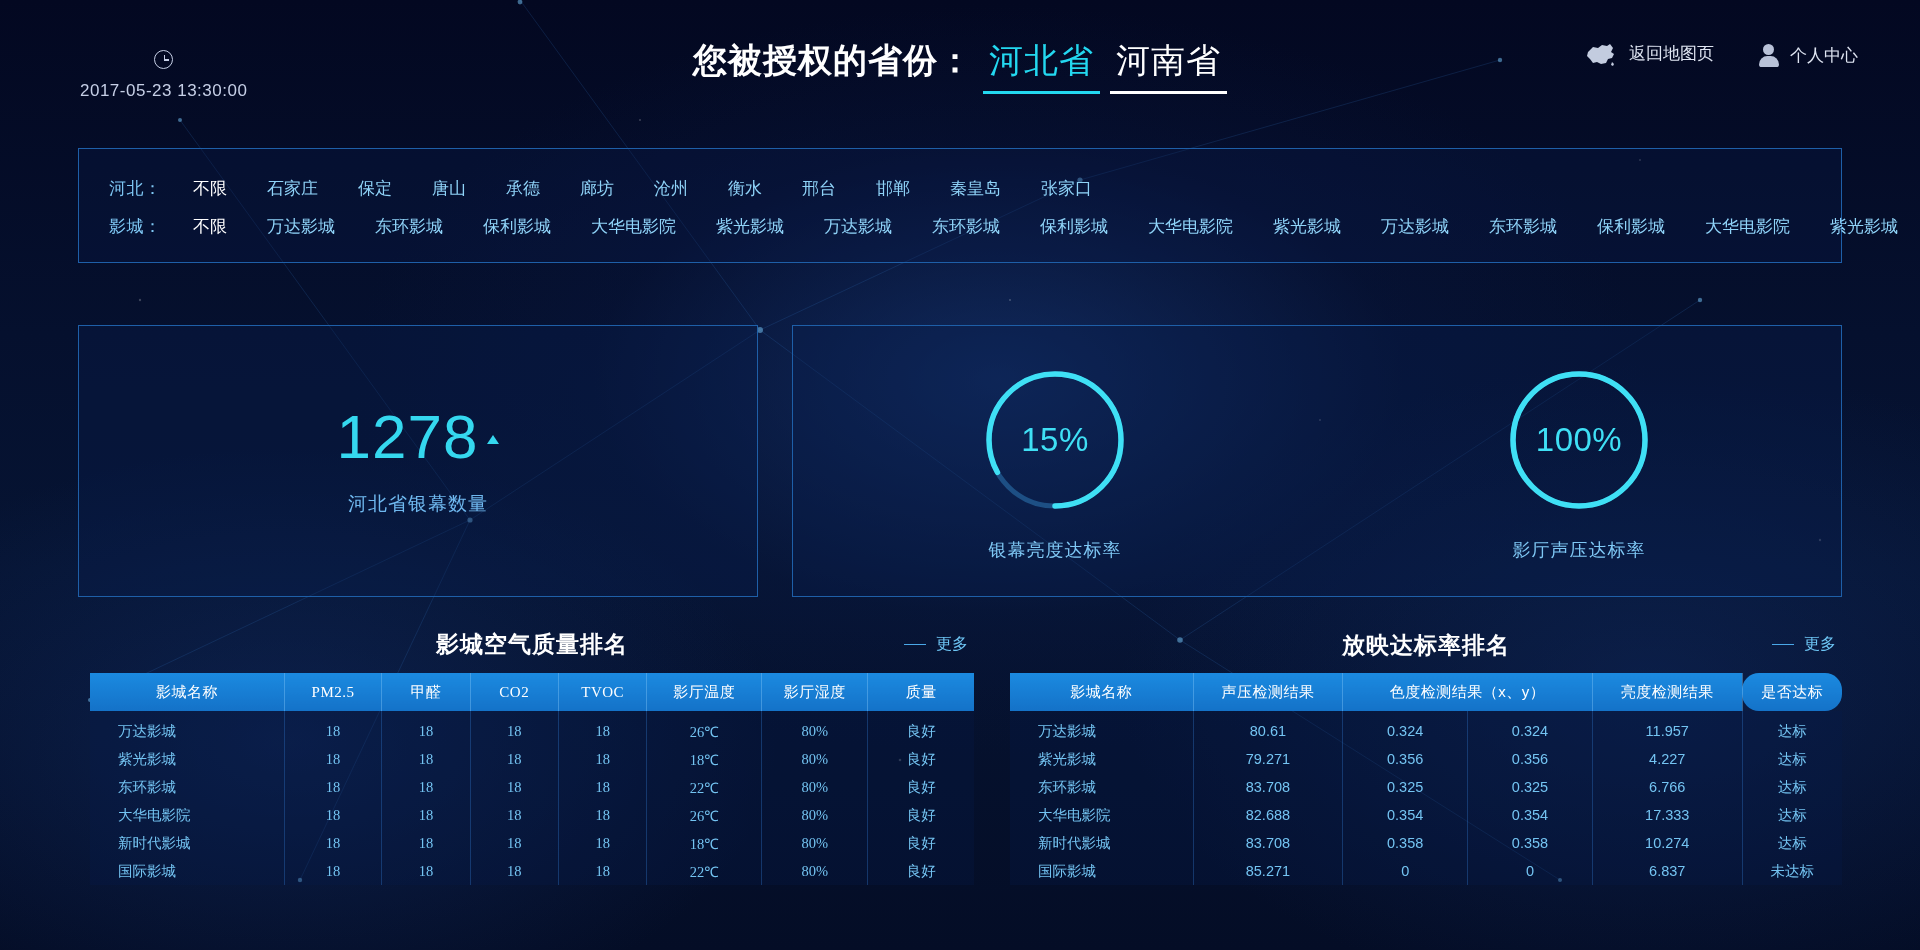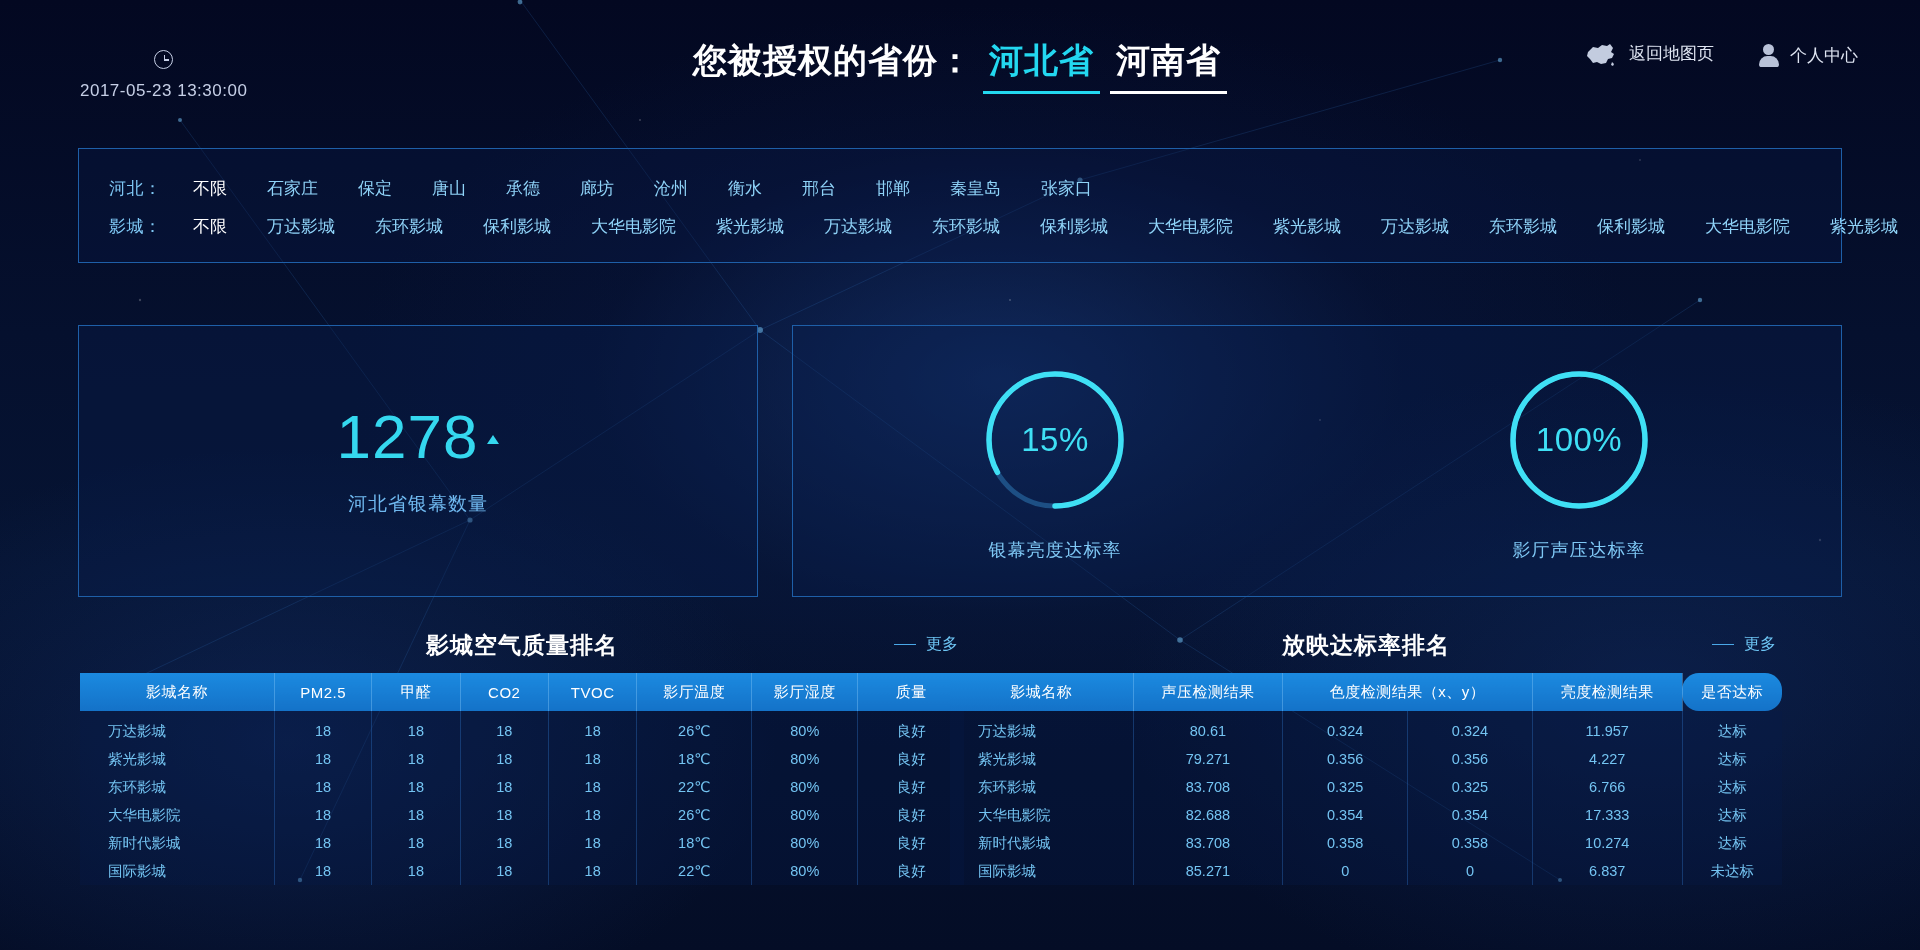--- a/index.html
+++ b/index.html
@@ -35,21 +35,21 @@
   .clock-icon::after  { content:""; position:absolute; left:50%; top:8.2px; width:5px; height:1.6px; background:#c6cfe6; }
 
   .title {
     position: absolute; left: 0; right: 0; top: 38px;
     text-align: center; color: #ffffff;
     font-size: 34px; font-weight: bold; letter-spacing: 1px;
     white-space: nowrap;
   }
   .title .prov {
     display: inline-block; margin-left: 10px; padding: 0 6px 7px 6px;
-    font-size: 34px; font-weight: bold;
+    font-size: 34px; font-weight: normal;
   }
   .title .prov.active { color: #23d8f0; border-bottom: 3px solid #23d8f0; }
   .title .prov.inactive { color: #ffffff; border-bottom: 3px solid #ffffff; }
 
   .header-right { position: absolute; right: 62px; top: 42px; display: flex; align-items: center; gap: 44px; }
   .hr-item { display: flex; gap: 11px; color: #dfe5f2; font-size: 17px; cursor: pointer; }
   .map-icon svg { display:block; }
   .user-icon { width: 21px; height: 21px; position: relative; }
   .user-icon::before { content:""; position:absolute; left:5px; top:0; width:11px; height:11px; border-radius:50%; background:#b9c2d8; }
   .user-icon::after { content:""; position:absolute; left:0.5px; top:12px; width:20px; height:11px; border-radius:10px 10px 3px 3px; background:#b9c2d8; }
@@ -94,22 +94,22 @@
   .gauge-ring { position: relative; width: 146px; height: 146px; margin: 0 auto; }
   .gauge-ring svg { display: block; transform: rotate(-90deg); }
   .gauge-val {
     position: absolute; inset: 0; display: flex; align-items: center; justify-content: center;
     color: #3fe0f5; font-size: 33px; font-weight: 300; letter-spacing: 0.5px;
   }
   .gauge-label { color: #7fc8f5; font-size: 18px; margin-top: 25px; letter-spacing: 1px; }
 
   
   .table-block { position: absolute; top: 625px; }
-  .tb-left { left: 80px; width: 884px; }
-  .tb-right { left: 950px; width: 832px; }
+  .tb-left { left: 90px; width: 884px; font-family: Liberation Serif, serif; }
+  .tb-right { left: 1010px; width: 832px; }
   .tb-head { position: relative; height: 48px; }
   .tb-title {
     text-align: center; color: #ffffff; font-size: 23px; font-weight: bold; letter-spacing: 1px;
     line-height: 40px;
   }
   .tb-more { position: absolute; right: 6px; top: 9px; display: flex; align-items: center; gap: 10px; cursor: pointer; }
   .tb-more .dash { width: 22px; height: 1.5px; background: #4aa8e8; display: block; }
   .tb-more .more-text { color: #6ec6f5; font-size: 16px; }
 
   table { width: 100%; border-collapse: collapse; }

